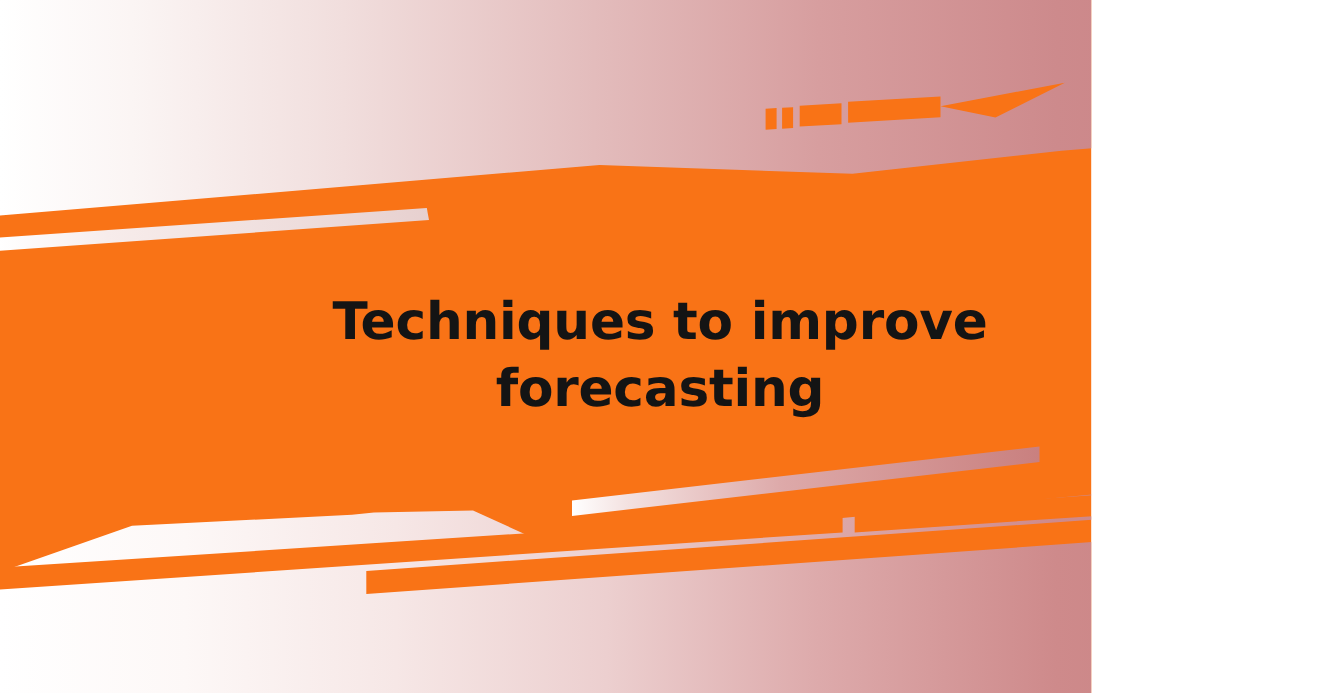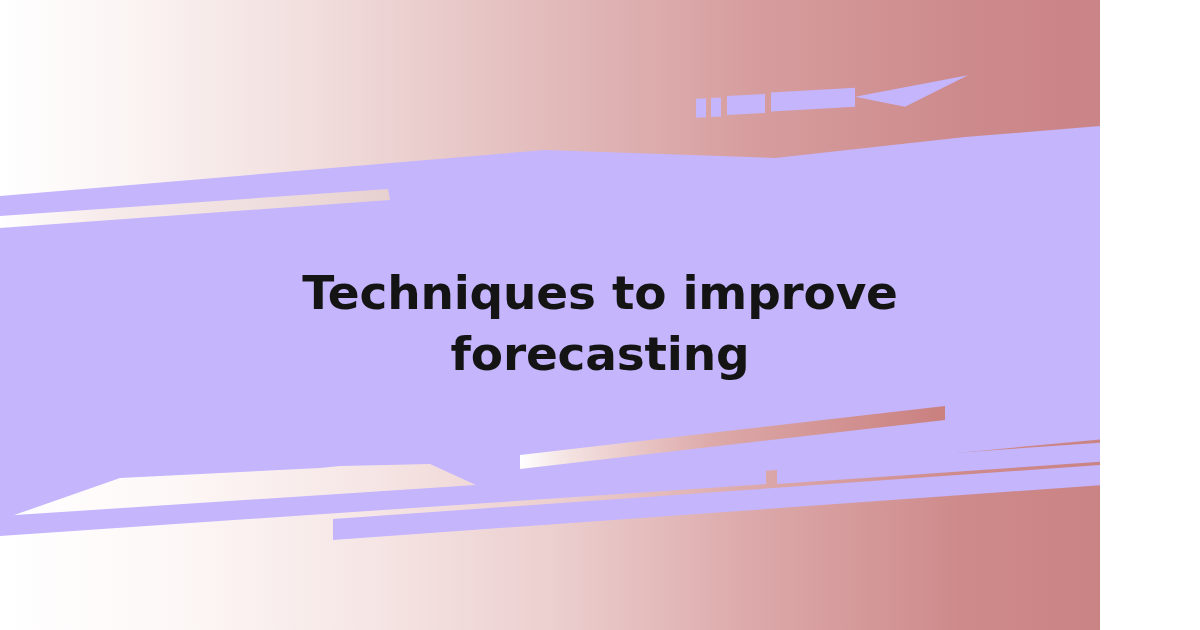--- a/index.html
+++ b/index.html
@@ -6,24 +6,24 @@
   html, body {
     margin: 0;
     padding: 0;
     background: #ffffff;
   }
   body {
     font-family: "DejaVu Sans", sans-serif;
   }
   #banner {
     position: relative;
-    width: 1100px;
+    width: 992px;
     height: 630px;
     overflow: hidden;
-    background: #c4b5fd;
+    background: #f97316;
   }
   #decor-layer {
     position: absolute;
     top: 0;
     left: 0;
     width: 1200px;
     height: 630px;
   }
   #title-layer {
     position: absolute;

